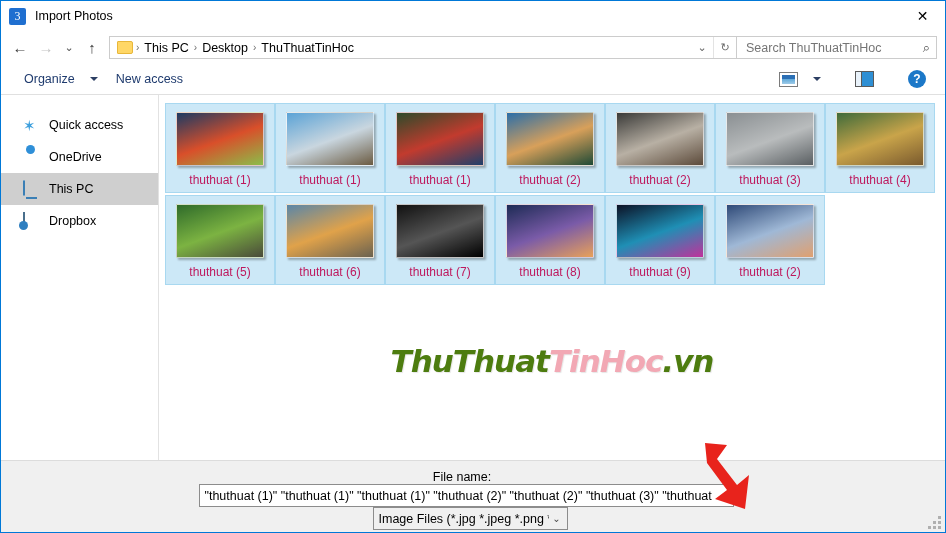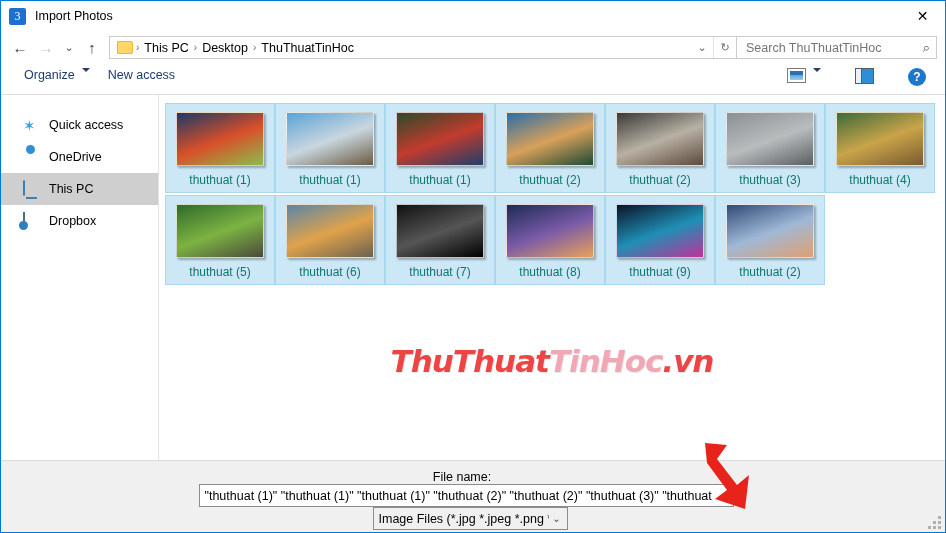--- a/index.html
+++ b/index.html
@@ -106,21 +106,21 @@
   .cmdbar {
     height: 31px; min-height: 31px;
     display: flex; align-items: center;
     padding: 0 10px 0 14px;
     background: #ffffff;
     border-bottom: 1px solid #e0e0e0;
   }
   .cmd-item {
     font-size: 12.5px; color: #1f3b6e;
     padding: 0 9px; height: 23px;
-    display: flex; align-items: flex-start; gap: 7px;
+    display: flex; align-items: center; gap: 15px;
     white-space: nowrap;
   }
   .caret-dn {
     width: 0; height: 0;
     border-left: 4px solid transparent;
     border-right: 4px solid transparent;
     border-top: 4px solid #2c3f63;
   }
   .cmd-spacer { flex: 1; }
   .view-ico {
@@ -227,35 +227,35 @@
     background: #cce8f7;
     border: 1px solid #a8d8f0;
   }
   .thumb {
     width: 88px; height: 54px;
     box-shadow: 2px 2px 2px rgba(0,0,0,.28);
     border: 1px solid rgba(255,255,255,.7);
     background-size: cover;
   }
   .tile-label {
-    font-size: 12px; color: #0f766e;
+    font-size: 12px; color: #be185d;
     margin-top: 7px; white-space: nowrap;
   }
 
   .watermark {
     position: absolute;
     left: 50%; top: 248px; transform: translateX(-50%);
     font-family: "DejaVu Sans", sans-serif;
     font-size: 31px; font-weight: bold;
     font-style: italic;
     letter-spacing: -1px;
     white-space: nowrap;
     text-shadow: 1px 1px 1px rgba(0,0,0,.10);
   }
-  .wm-a { color: #ef4444; }
+  .wm-a { color: #4d7c0f; }
   .wm-b { color: #f2a8b4; }
 
   
   .bottom {
     height: 72px; min-height: 72px;
     background: #f0f0f0;
     border-top: 1px solid #dcdcdc;
     position: relative;
     padding: 9px 14px 0 0;
   }

